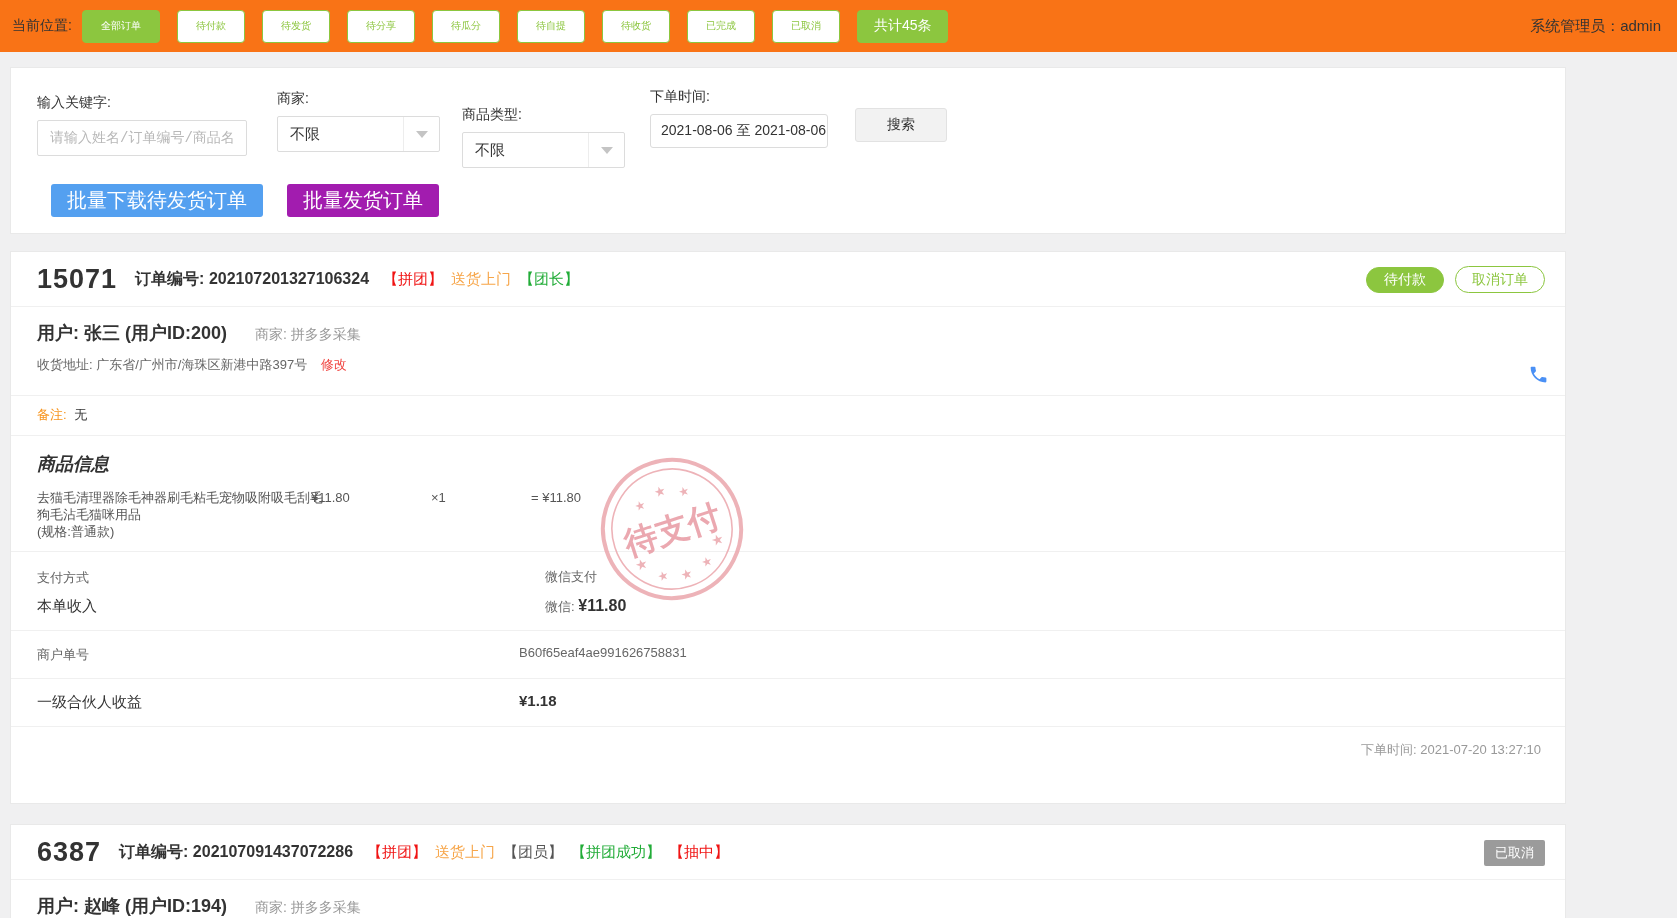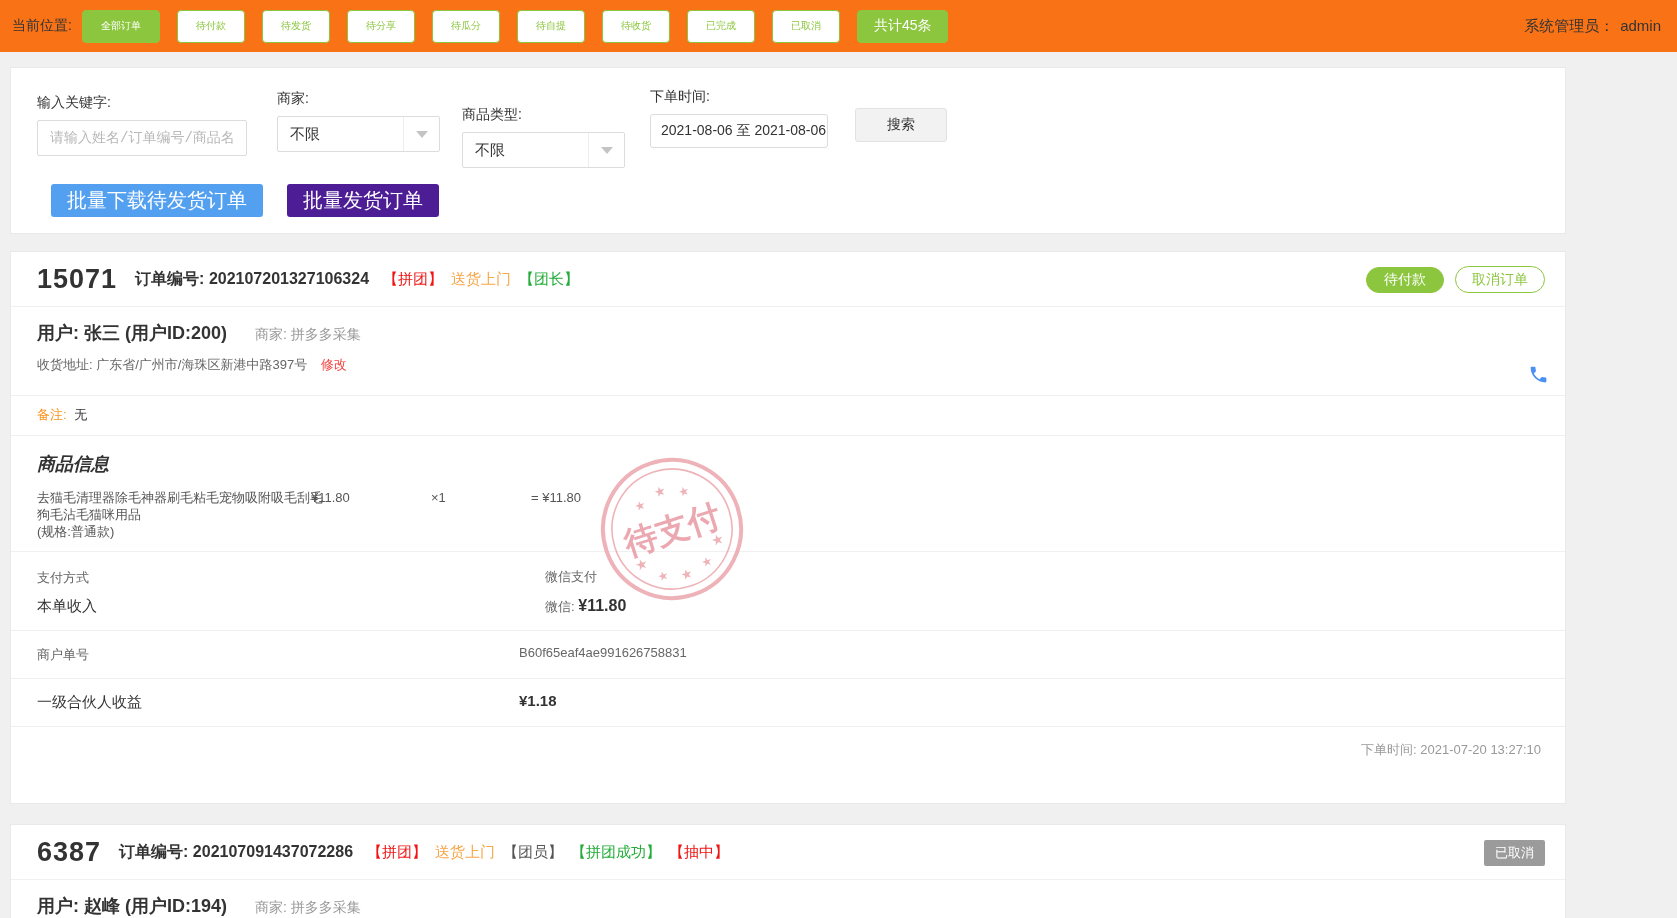--- a/index.html
+++ b/index.html
@@ -11,21 +11,21 @@
   .topbar-left { display:flex; align-items:center; }
   .loc-label { font-size:14px; color:#333; margin-right:10px; white-space:nowrap; }
   .tabs { display:flex; align-items:center; gap:17px; }
   .tab { height:33px; padding:0 18px; border:1px solid #8cc63f; color:#8cc63f; background:#fff;
          border-radius:4px; font-size:10px; display:flex; align-items:center; cursor:pointer; white-space:nowrap;
          font-family:inherit; }
   .tab.active, .badge-total { background:#8cc63f; color:#fff; }
   .badge-total { height:33px; padding:0 16px; border:1px solid #8cc63f; border-radius:4px; font-size:14px;
                  display:flex; align-items:center; white-space:nowrap; }
   .admin { font-size:15px; color:#333; white-space:nowrap; }
-  .admin b { font-weight:normal; margin-left:6px; }
+  .admin b { font-weight:normal; }
 
   
   .panel, .order-card { width:1556px; margin-left:10px; background:#fff; border:1px solid #e9e9e9; }
   .panel { margin-top:15px; padding-bottom:16px; }
 
   
   .filter-row { display:flex; align-items:flex-start; padding-left:26px; }
   .fcol { display:flex; flex-direction:column; }
   .flabel { font-size:14px; color:#333; margin-bottom:8px; }
   .f-keyword { margin-top:26px; }
@@ -39,21 +39,21 @@
   .select { width:163px; height:36px; border:1px solid #dcdcdc; border-radius:2px; background:#fff;
             display:flex; align-items:center; justify-content:space-between; cursor:pointer; }
   .select .sel-val { font-size:15px; color:#333; padding-left:12px; }
   .sel-arrow-zone { width:36px; height:34px; display:flex; align-items:center; justify-content:center; border-left:1px solid #ededed; }
   .caret { width:0; height:0; border-left:6px solid transparent; border-right:6px solid transparent; border-top:7px solid #c4c4c4; }
   .datebox { width:178px; height:34px; border:1px solid #dcdcdc; border-radius:3px; display:flex; align-items:center;
              justify-content:space-between; padding:0 8px 0 10px; font-size:14px; color:#333; cursor:pointer; white-space:nowrap; }
   .btn-search { width:92px; height:34px; background:#f2f2f2; border:1px solid #e2e2e2; border-radius:3px;
                 font-size:14px; color:#333; cursor:pointer; font-family:inherit; }
   .batch-row { display:flex; margin:16px 0 0 40px; gap:24px; }
-  .btn-blue { background:#54a0f0; } .btn-green { background:#4c1d95; }
+  .btn-blue { background:#54a0f0; } .btn-green { background:#a21caf; }
   .btn-blue,.btn-green { border:none; color:#fff; height:33px; padding:0 16px; border-radius:3px; font-size:20px;
                 cursor:pointer; font-family:inherit; }
 
   
   .order-card { margin-top:17px; position:relative; }
   .card-header { display:flex; align-items:center; padding:12px 20px 11px 26px; border-bottom:1px solid #f0f0f0; }
   .order-id { font-size:27px; font-weight:bold; color:#333; margin-right:18px; letter-spacing:1px; }
   .order-no { font-size:16px; font-weight:bold; color:#333; margin-right:14px; white-space:nowrap; }
   .tag { font-size:15px; margin-right:8px; white-space:nowrap; }
   .tag-red { color:#f01414; } .tag-orange { color:#f7a64a; } .tag-green { color:#22ac38; } .tag-dark { color:#555; }

